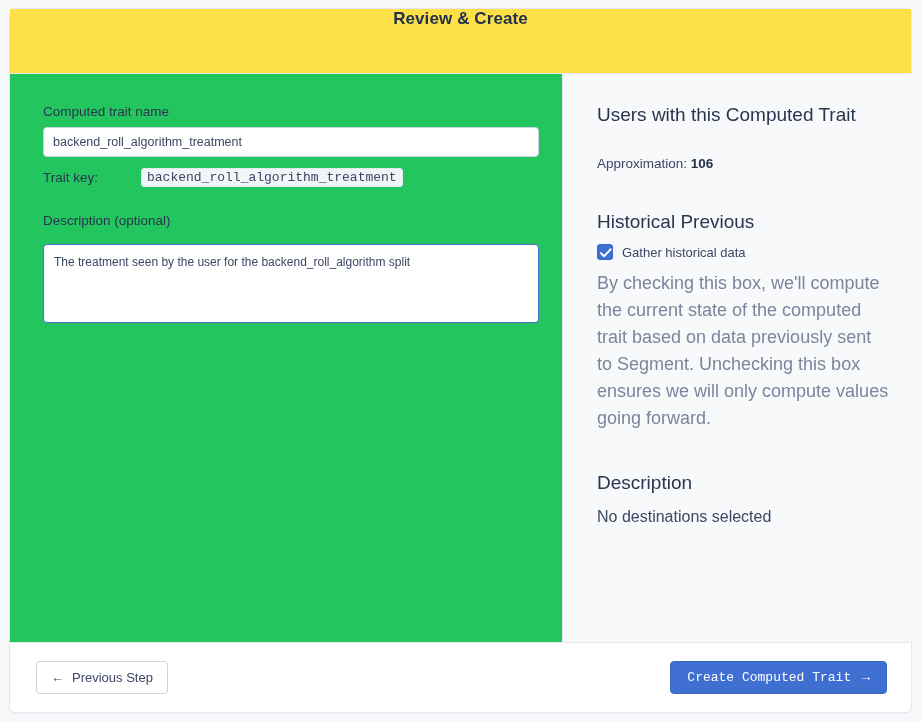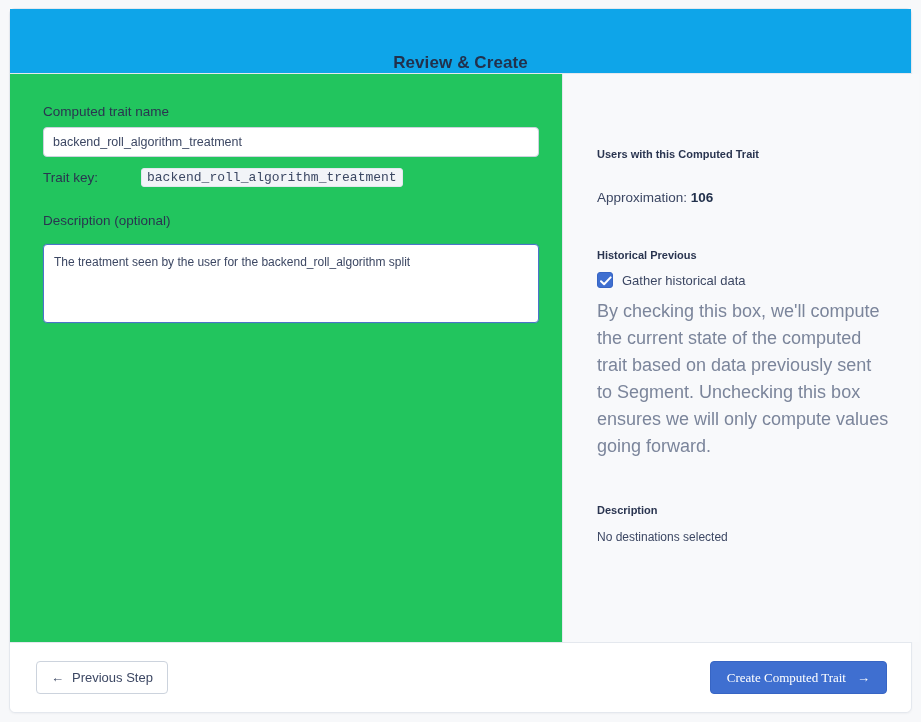--- a/index.html
+++ b/index.html
@@ -27,23 +27,23 @@
     box-sizing: border-box;
     display: flex;
     flex-direction: column;
     box-shadow: 0 1px 2px rgba(20,30,60,0.04);
   }
   .header {
     height: 64px;
     min-height: 64px;
     border-bottom: 1px solid #e4e8ee;
     display: flex;
-    align-items: flex-end;
+    align-items: flex-start;
     justify-content: center;
-    background: #0ea5e9;
+    background: #fde047;
   }
   .header-title {
     font-size: 17px;
     font-weight: bold;
     color: #22314c;
     letter-spacing: 0.1px;
   }
   .body {
     flex: 1;
     display: flex;
@@ -115,24 +115,23 @@
     padding: 9px 10px;
     font-family: "Liberation Sans", sans-serif;
     font-size: 12px;
     color: #3c4763;
     resize: none;
     outline: none;
     line-height: 1.35;
     box-shadow: 0 0 0 1px rgba(76,116,201,0.12);
   }
   .section-title {
-    font-size: 11px;
-    font-weight: bold;
-    color: #2a3550;
-    margin-top: 44px;
+    font-size: 19px;
+    font-weight: normal;
+    color: #2a3550;
   }
   .approx-row {
     margin-top: 30px;
     font-size: 13.5px;
     color: #3c4763;
   }
   .approx-row b { color: #22314c; }
   .section-gap { margin-top: 40px; }
   .check-row {
     margin-top: 11px;
@@ -156,21 +155,21 @@
   }
   .help-text {
     margin-top: 10px;
     width: 292px;
     font-size: 18px;
     line-height: 1.5;
     color: #7b859b;
   }
   .no-dest {
     margin-top: 14px;
-    font-size: 12px;
+    font-size: 16px;
     color: #3c4763;
   }
   .footer {
     height: 70px;
     min-height: 70px;
     border-top: 1px solid #e4e8ee;
     background: #fff;
     display: flex;
     align-items: center;
     justify-content: space-between;
@@ -197,21 +196,21 @@
     align-items: center;
     gap: 11px;
     height: 33px;
     padding: 0 16px;
     background: #3f6fd0;
     border: 1px solid #3765c4;
     border-radius: 4px;
     font-size: 13px;
     color: #ffffff;
     cursor: pointer;
-    font-family: Liberation Serif, serif;
+    font-family: Liberation Mono, monospace;
   }
   .arrow { display: inline-block; line-height: 1; font-size: 13px; }
 </style>
 </head>
 <body>
 
 <div id="app">
   <div class="panel">
 
     <div class="header">

